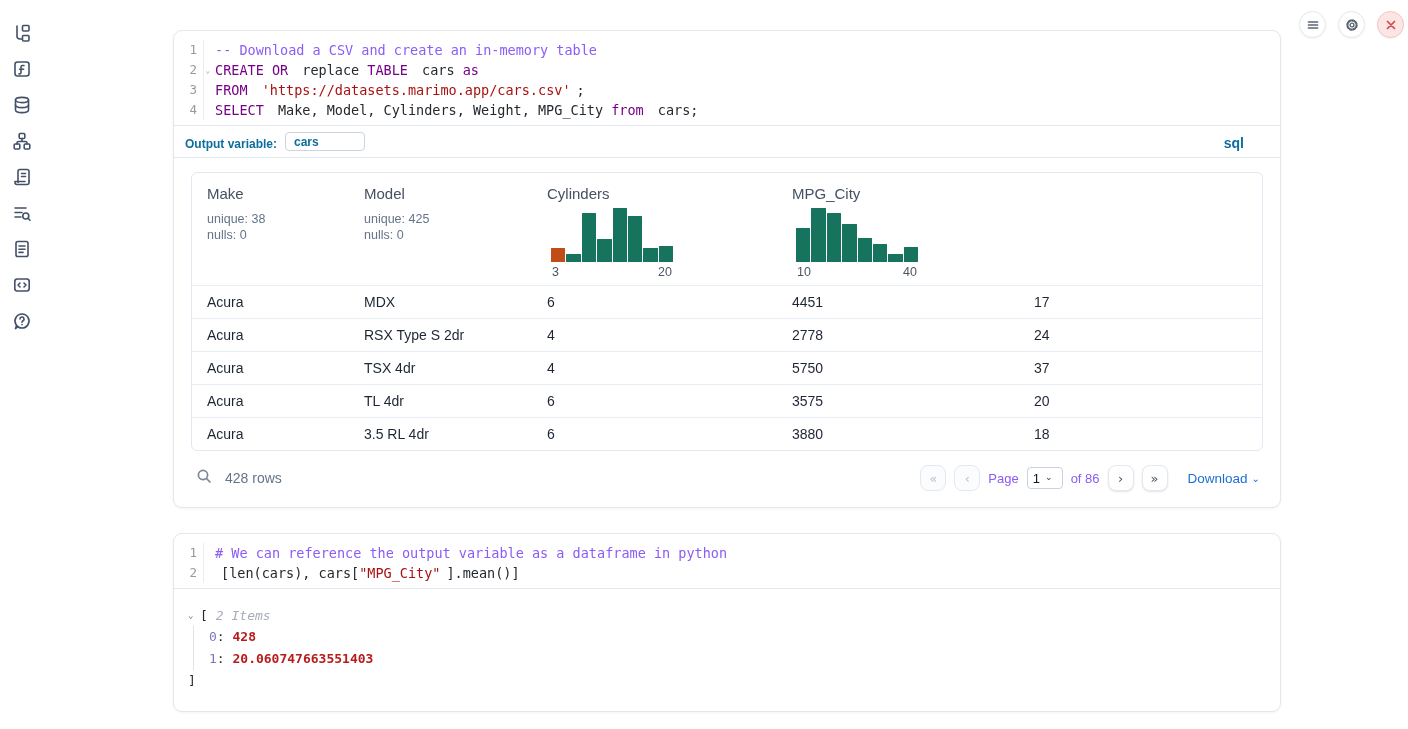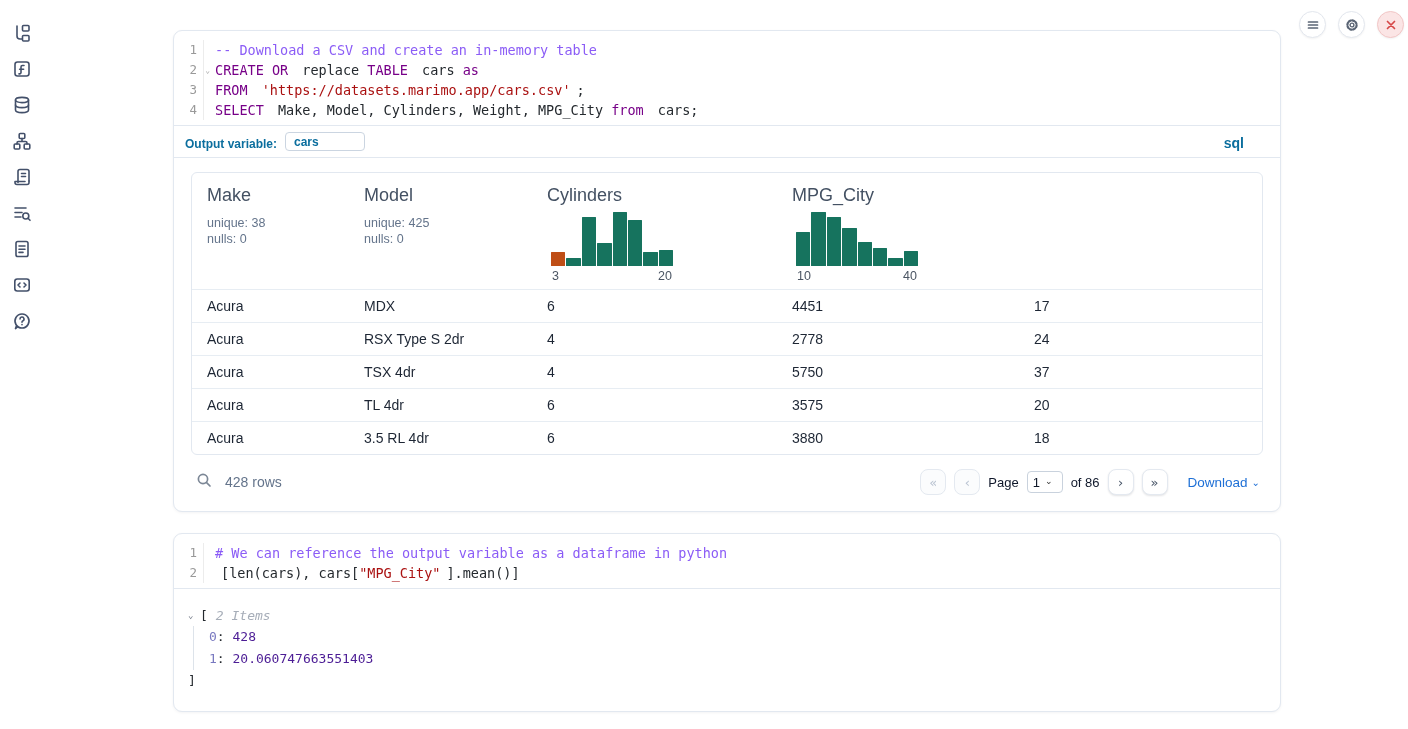--- a/index.html
+++ b/index.html
@@ -48,61 +48,61 @@
     border-radius:4px; padding:0 8px; font-size:12px; font-weight:bold; color:#0b6e9e;
     font-family:"Liberation Sans", sans-serif; outline:none; }
   .lang-chip { margin-left:auto; font-size:14px; font-weight:bold; color:#0b6e9e; cursor:pointer; }
 
   
   .cell-output { border-top:1px solid #e2e8f0; padding:14px 17px 12px 17px; }
   .data-table { border:1px solid #e2e8f0; border-radius:6px; overflow:hidden; }
   .tbl-grid { display:grid; grid-template-columns:157px 183px 245px 242px 1fr; }
   .tbl-header { padding:12px 0 6px 0; }
   .th-cell { padding-left:15px; }
-  .th-name { font-size:18px; color:#445163; font-weight:500; }
+  .th-name { font-size:15px; color:#445163; font-weight:500; }
   .th-stats { margin-top:9px; font-size:12.5px; color:#64748b; line-height:16px; }
   .hist { margin-top:6px; margin-left:4px; width:122px; }
   .hist-bars { height:54px; display:flex; align-items:flex-end; gap:1px; }
   .hist-bar { flex:1; border-radius:0.5px; }
   .hist-axis { display:flex; justify-content:space-between; margin-top:3px;
     font-size:12.5px; color:#4b5563; padding:0 1px; }
   .tbl-row { height:33px; align-items:center; border-top:1px solid #e7edf3;
     font-size:14px; color:#1d2634; }
   .td-cell { padding-left:15px; }
 
   
   .tbl-footer { display:flex; align-items:center; padding:14px 3px 4px 5px; }
   .search-ico svg { width:17px; height:17px; stroke:#7c8796; fill:none; stroke-width:1.7; stroke-linecap:round; }
   .rows-count { margin-left:12px; font-size:14px; color:#64748b; }
   .pager { margin-left:auto; display:flex; align-items:center; gap:8px; }
   .pg-btn { width:26px; height:26px; border-radius:8px; border:1px solid #e4e9f0;
     display:flex; align-items:center; justify-content:center; font-size:13px; cursor:pointer;
     font-family:"DejaVu Sans", sans-serif; }
   .pg-btn.disabled { background:#fbfcfd; color:#b9c3d1; }
   .pg-btn.enabled { background:#fff; color:#475467; box-shadow:0 1px 2px rgba(15,23,42,.12); }
-  .page-label, .of-label { font-size:13px; color:#0f172a; }
+  .page-label, .of-label { font-size:13px; color:#8b5cf6; }
   .page-select { height:22px; min-width:36px; border:1px solid #c9d2dd; border-radius:4px;
     display:flex; align-items:center; padding:0 5px; gap:5px; font-size:13px; color:#101828;
     cursor:pointer; background:#fff; }
   .page-select .chev { font-size:9px; color:#333; transform:translateY(-1px); }
   .download { margin-left:12px; display:flex; align-items:center; gap:4px;
     font-size:13.5px; font-weight:500; color:#1d6fd6; cursor:pointer; }
   .download .chev { font-size:10px; color:#1d6fd6; }
 
   
   .tree-output { border-top:1px solid #e2e8f0; padding:16px 16px 20px 14px;
     font-family:"DejaVu Sans Mono", monospace; font-size:13px; color:#24292e; }
   .tree-line1 { display:flex; align-items:center; line-height:21px; }
   .tree-chev { font-size:9px; color:#6b7280; width:12px; cursor:pointer; }
   .tree-bracket { color:#24292e; }
   .tree-items-label { margin-left:8px; font-style:italic; color:#a6adb8; }
   .tree-entries { margin-left:5px; border-left:1px solid #dde3ea; padding-left:15px; }
   .tree-entry { line-height:22px; }
   .tree-key { color:#7878c0; }
-  .tree-val { color:#4c1d95; font-weight:400; }
+  .tree-val { color:#b91c1c; font-weight:700; }
   .tree-close { line-height:21px; padding-left:0px; }
 </style>
 </head>
 <body>
 
 <div class="sidebar">
   <div class="side-icon">
     <svg viewBox="0 0 20 20">
         <path d="M5 3 v10 a3 3 0 0 0 3 3 h2"></path>
         <rect x="10.5" y="2.5" width="6.5" height="5.5" rx="1"></rect>

